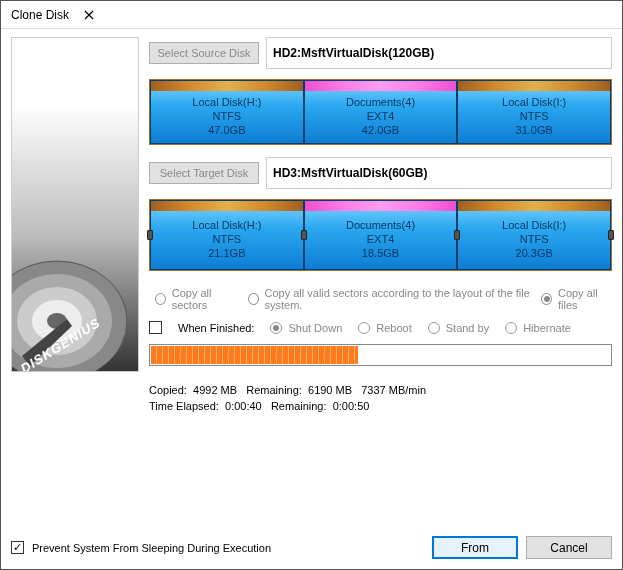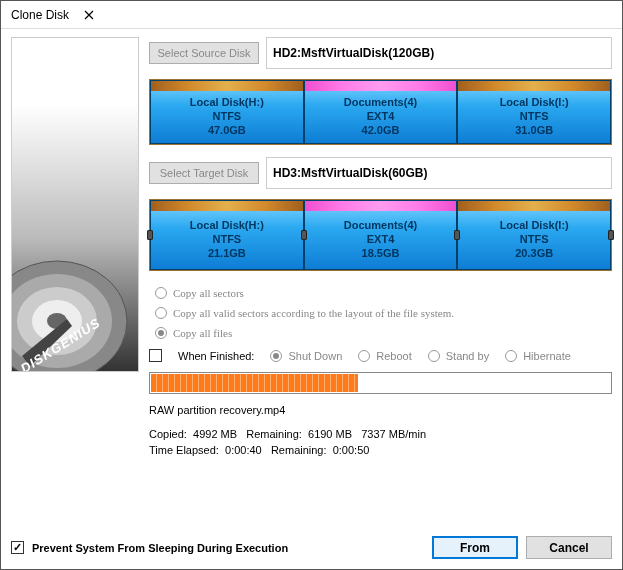--- a/index.html
+++ b/index.html
@@ -19,42 +19,42 @@
   .row { display:flex; align-items:center; gap:7px; margin-bottom:6px; }
   .btnsel { width:110px; height:22px; background:#e1e1e1; border:1px solid #adadad; color:#888; font-size:11px; display:flex; align-items:center; justify-content:center; }
   .valuebox { flex:1; height:32px; border:1px solid #ccc; padding:0 6px; display:flex; align-items:center; font-weight:bold; font-size:12px; background:#fff; }
   .labelr { width:110px; text-align:right; font-size:11px; padding-right:6px; }
 
   .partrow { display:flex; height:66px; border:1px solid #a07030; margin:4px 0 12px 0; position:relative; }
   .partrow.half { height:72px; }
   .part { flex:1; border:1px solid #00406a; display:flex; flex-direction:column; background: linear-gradient(180deg,#7fd4ff 0%, #2aa8f0 40%, #0e7dd4 100%); position:relative; }
   .part .phead { height:10px; background: linear-gradient(90deg,#a15f1e,#d28a2c,#e3b04e,#d28a2c,#a15f1e); }
   .part.pink .phead { background: linear-gradient(90deg,#f04fd0,#ff7ce8,#ff9cf0,#ff7ce8,#f04fd0); }
-  .part .plabels { flex:1; display:flex; flex-direction:column; align-items:center; justify-content:center; font-weight:bold; color:#00355f; font-size:11px; line-height:1.25; text-align:center;}
+  .part .plabels { flex:1; display:flex; flex-direction:column; align-items:center; justify-content:center; font-weight:normal; color:#00355f; font-size:11px; line-height:1.25; text-align:center;}
   .divider { position:absolute; top:0; bottom:0; width:6px; display:flex; align-items:center; justify-content:center; }
   .divider .grip { width:6px; height:10px; background:#555; border-radius:2px; box-shadow:inset 0 0 0 1px #222; }
   .d1 { left:33.3%; transform:translateX(-3px);} .d2 { left:66.6%; transform:translateX(-3px);}
   .d1b { left:0; transform:translateX(-3px);} .d3b { right:0; transform:translateX(3px);}
 
-  .options { margin:4px 0 4px 6px; display:flex; flex-direction:column; gap:8px;font-family:Liberation Serif, serif; }
+  .options { margin:4px 0 4px 6px; display:flex; flex-direction:row; gap:8px; }
   .radio-row { display:flex; align-items:center; gap:6px; color:#888; }
   .radio-row.active { color:#888; }
   .radio { width:12px; height:12px; border:1px solid #999; border-radius:50%; display:inline-flex; align-items:center; justify-content:center; background:#fff; }
   .radio.sel::after { content:''; width:6px; height:6px; background:#888; border-radius:50%; }
 
   .finrow { display:flex; align-items:center; gap:16px; margin:6px 0 8px 0; }
   .chk { width:13px; height:13px; border:1px solid #333; background:#fff; display:inline-flex; align-items:center; justify-content:center; }
   .chk.on::after { content:'✓'; font-size:11px; line-height:1; color:#000; }
 
   .progressbar { height:22px; border:1px solid #888; background:#fff; position:relative; margin: 2px 0 8px 0;}
   .progressbar .fill { position:absolute; top:1px; bottom:1px; left:1px; background: repeating-linear-gradient(90deg, #ff7a1a 0 5px, #ffb070 5px 6px); }
 
   .statline { font-size:11px; margin:2px 0; }
 
-  .bottombar { display:flex; align-items:center; padding: 6px 10px 10px 10px; gap:8px;font-weight:bold; }
+  .bottombar { display:flex; align-items:center; padding: 6px 10px 10px 10px; gap:8px; }
   .bottombar .spacer { flex:1; }
   .winbtn { width:86px; height:23px; border:1px solid #adadad; background:#e1e1e1; display:flex; align-items:center; justify-content:center; font-size:12px; }
   .winbtn.primary { border:2px solid #0078d7; background:#e5f1fb; }
 </style>
 </head>
 <body>
 
 <div class="window">
   <div class="titlebar">
     <span class="title">Clone Disk</span>
@@ -190,21 +190,20 @@
         <label class="radio-row">
             <span class="radio"></span>
             <span>Hibernate</span>
           </label>
       </div>
 
       <div class="progressbar">
         <div class="fill" id="progfill" style="width: 45%;"></div>
       </div>
 
-      <div class="statline">RAW partition recovery.mp4</div>
       <div style="height:8px"></div>
       <div class="statline">
         <span>Copied:</span>&nbsp;&nbsp;<span>4992 MB</span>&nbsp;&nbsp;
         <span>Remaining:</span>&nbsp;&nbsp;<span>6190 MB</span>&nbsp;&nbsp;
         <span>7337 MB/min</span>
       </div>
       <div class="statline">
         <span>Time Elapsed:</span>&nbsp;&nbsp;<span>0:00:40</span>&nbsp;&nbsp;
         <span>Remaining:</span>&nbsp;&nbsp;<span>0:00:50</span>
       </div>

